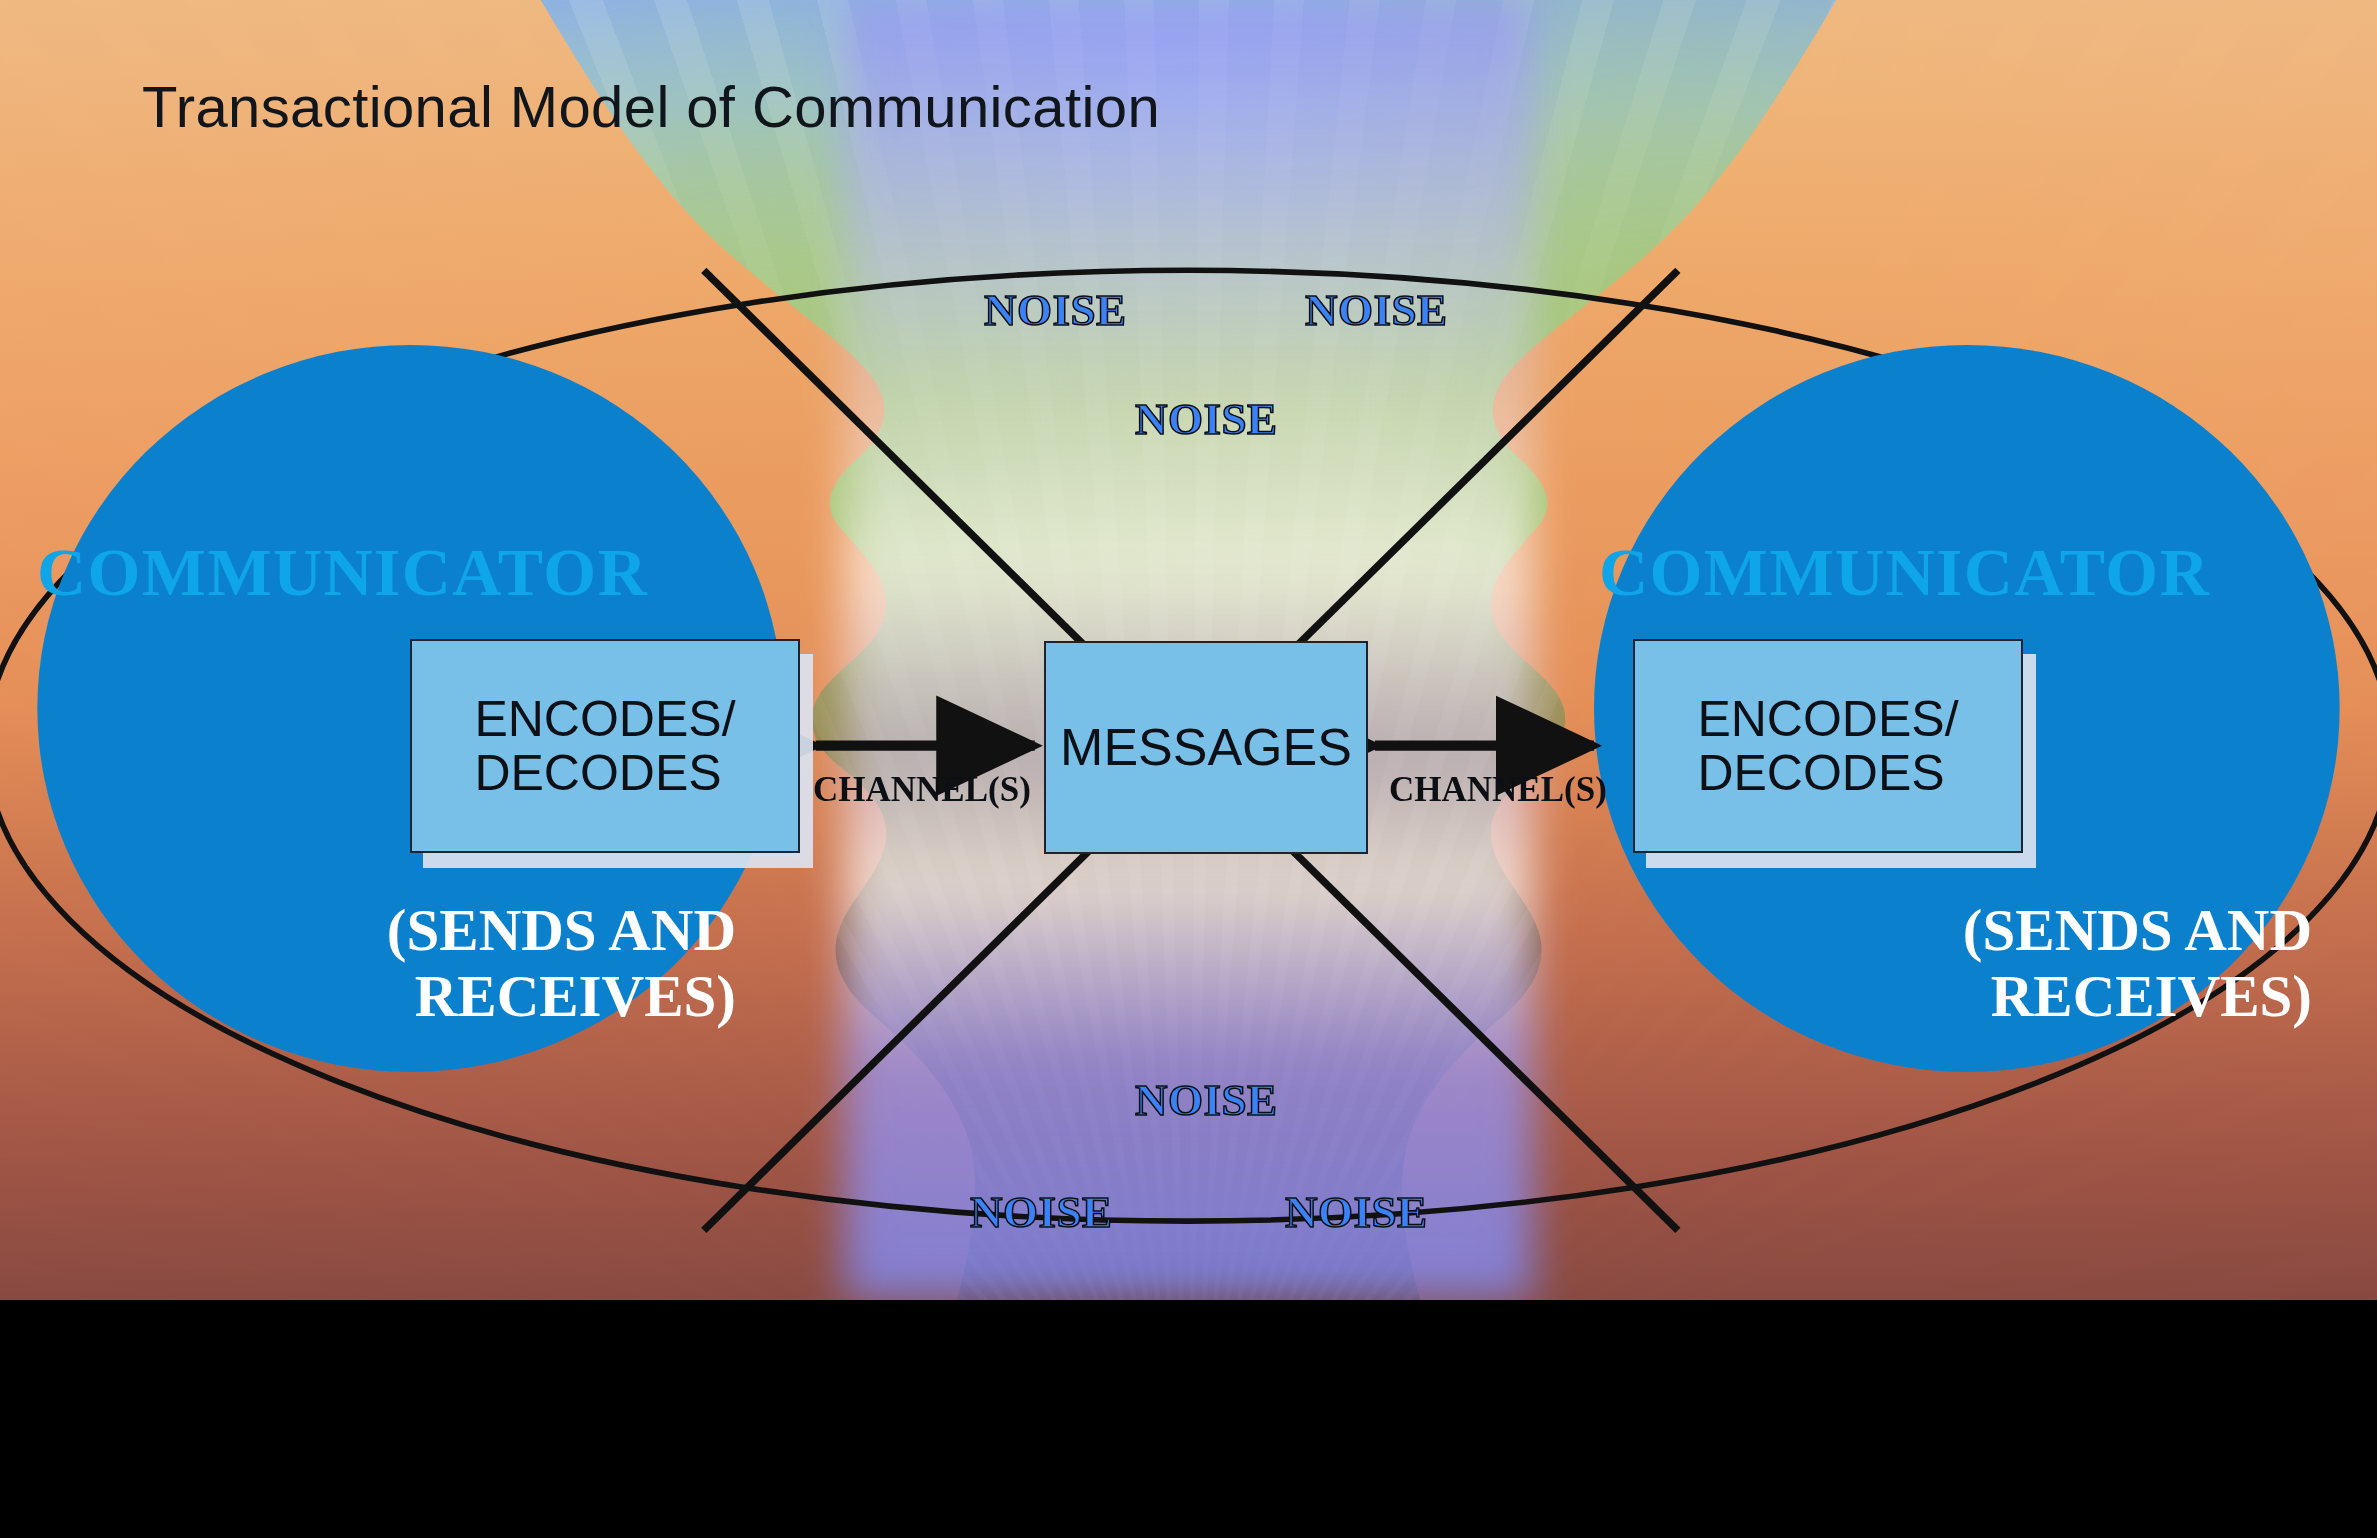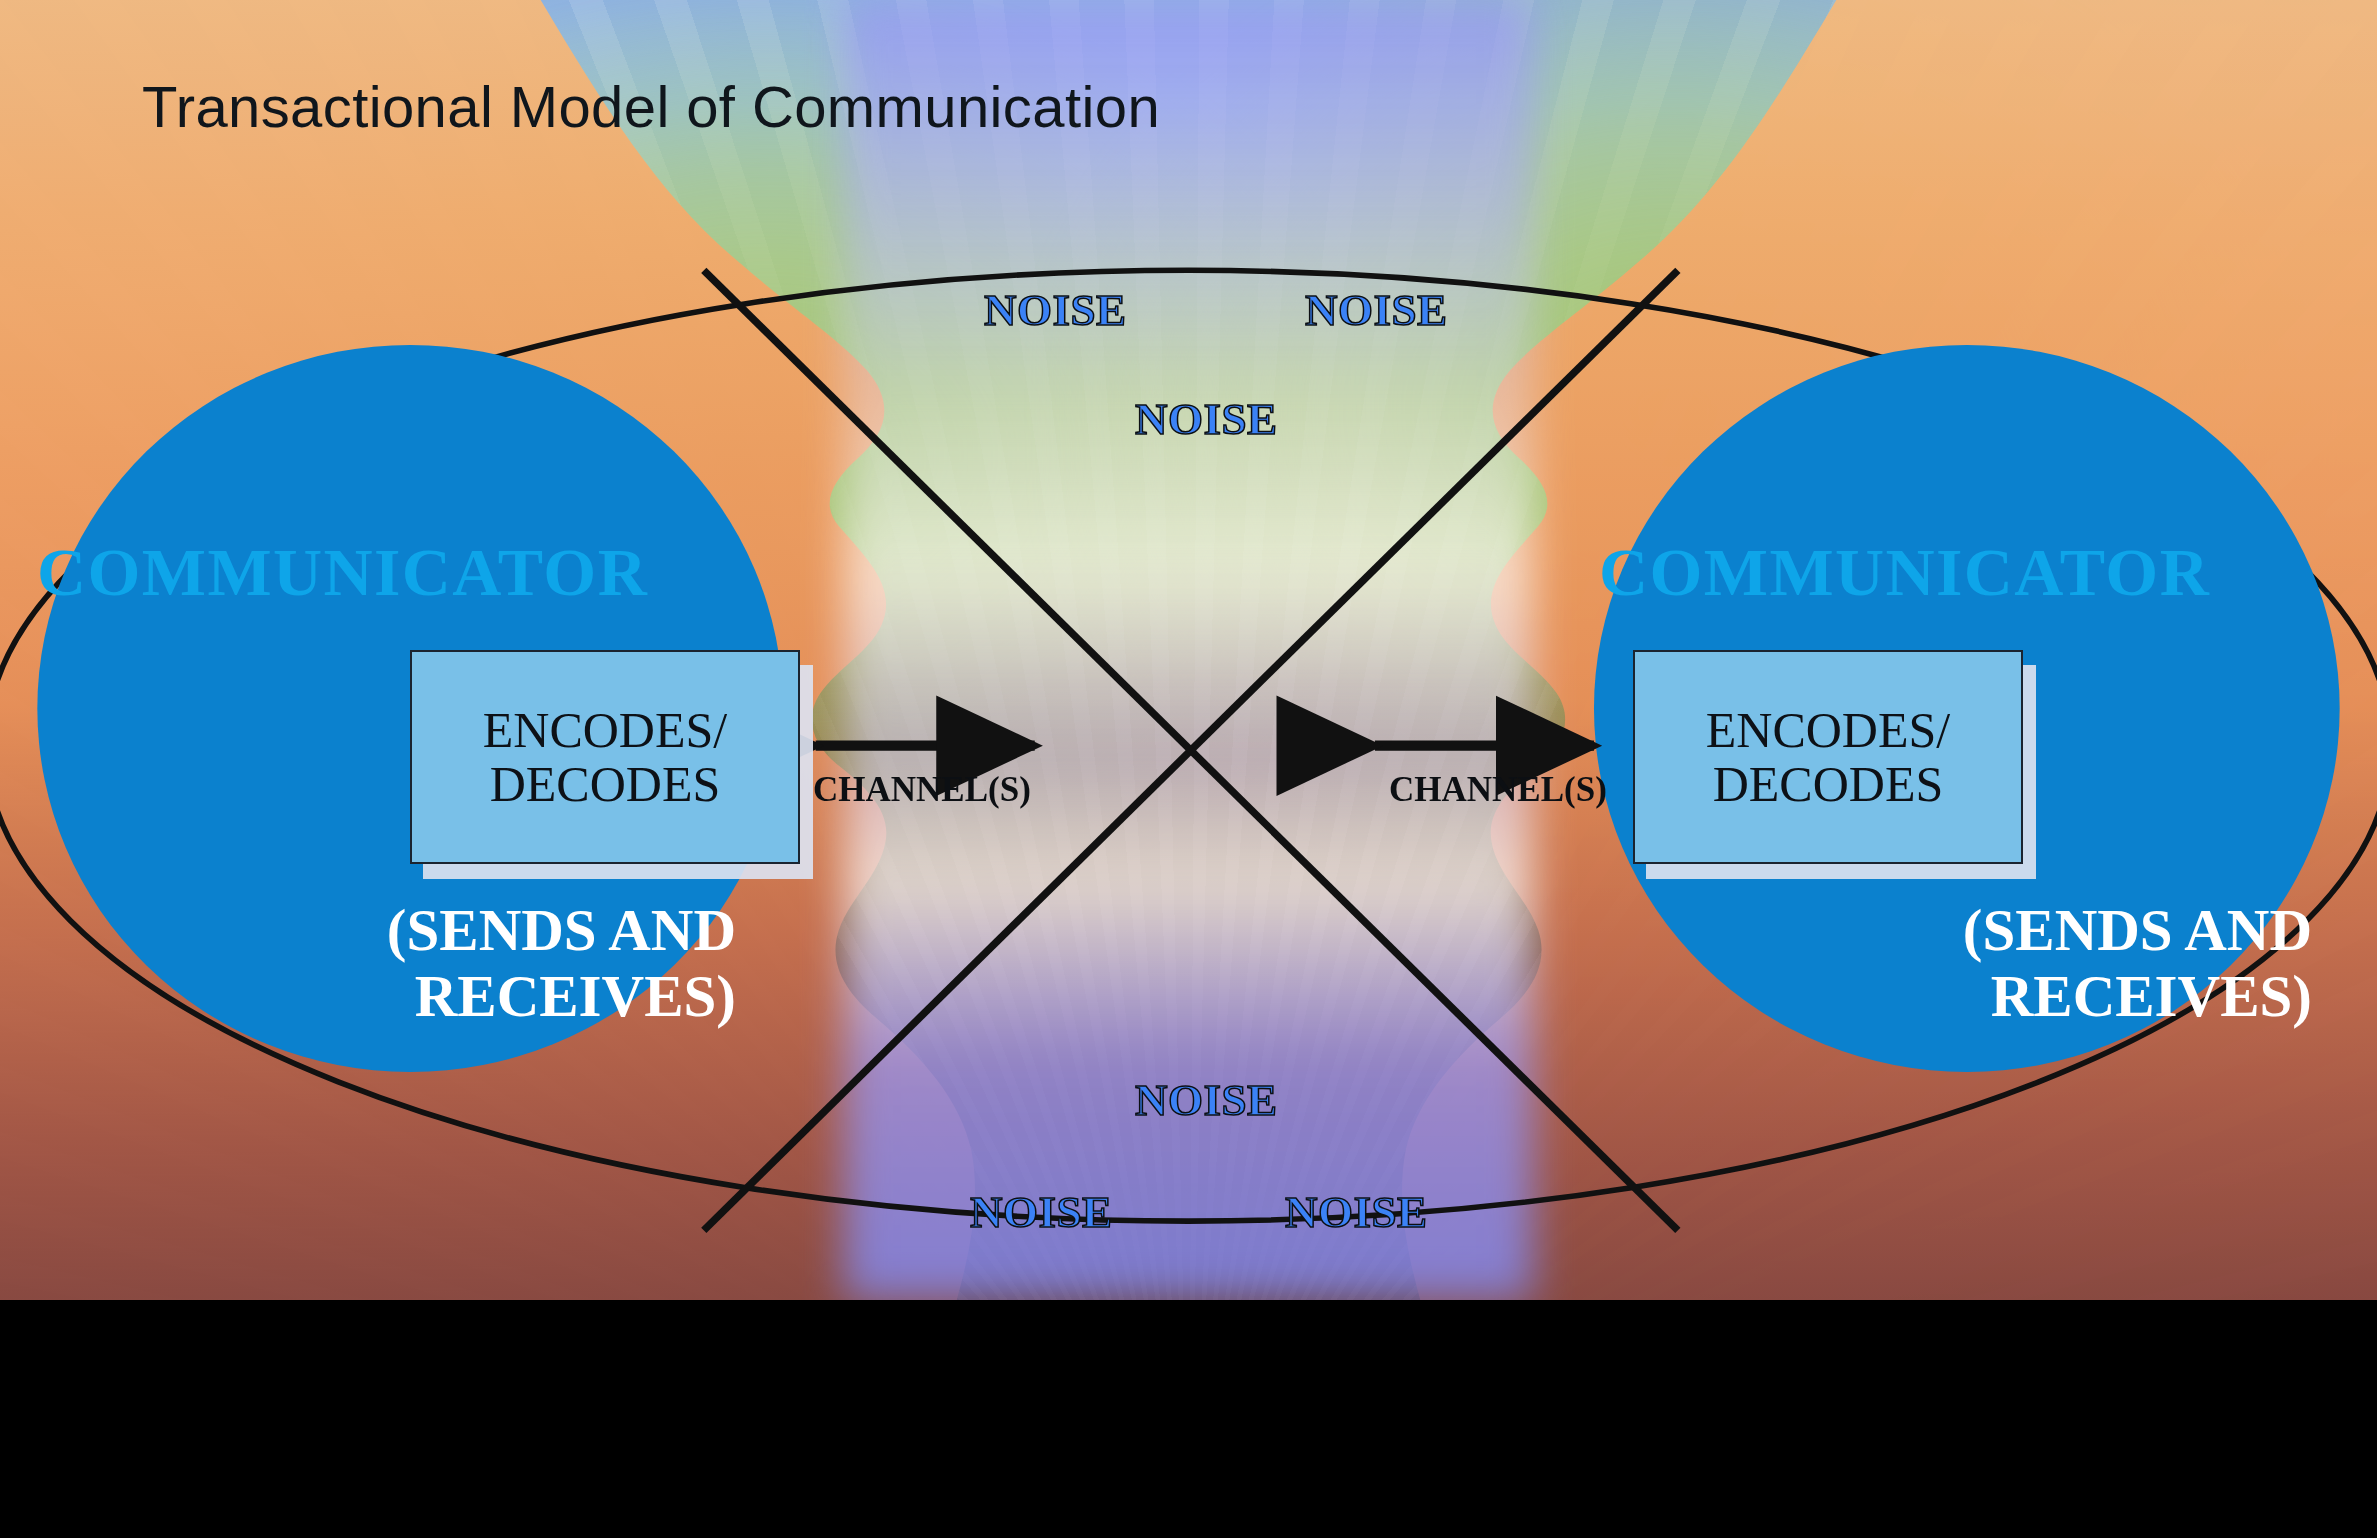--- a/index.html
+++ b/index.html
@@ -155,28 +155,26 @@
     text-align: right;
     white-space: pre-line;
   }
 
   .box {
     position: absolute;
     box-sizing: border-box;
     background: #79c0e8;
     border: 2.8px solid #1b2430;
     color: #0d1117;
-    font-family: Liberation Serif, serif;
+    font-family: Liberation Sans, sans-serif;
     display: flex;
     align-items: center;
     justify-content: center;
-    text-align: center;
     line-height: 1.08;
     white-space: pre-line;
-    margin-top: 11px;
   }
   .box.shadowed {
     box-shadow: 13px 15px 0 0 rgba(220,226,240,0.92);
   }
 
   .noise {
     position: absolute;
     font-family: "Liberation Serif", serif;
     font-weight: 700;
     font-size: 45px;
@@ -298,20 +296,21 @@
   <div class="title">Transactional Model of Communication</div>
 
   <div class="comm-label" style="left:37px; top:533px; width:746px;">COMMUNICATOR</div>
 
   <div class="box shadowed" style="left:410px; top:639px; width:390px; height:214px; font-size:50px;">ENCODES/
 DECODES</div>
 
   <div class="sr-label" style="left:93px; top:897px; width:643px;">(SENDS AND
 RECEIVES)</div>
 
+  <div class="box" style="left:1044px; top:641px; width:324px; height:213px; font-size:52px;">MESSAGES</div>
 
   <div class="comm-label" style="left:1599px; top:533px; width:746px;">COMMUNICATOR</div>
 
   <div class="box shadowed" style="left:1633px; top:639px; width:390px; height:214px; font-size:50px;">ENCODES/
 DECODES</div>
 
   <div class="sr-label" style="left:1669px; top:897px; width:643px;">(SENDS AND
 RECEIVES)</div>
 
   <div class="channel" style="left:813px; top:770px;">CHANNEL(S)</div>

